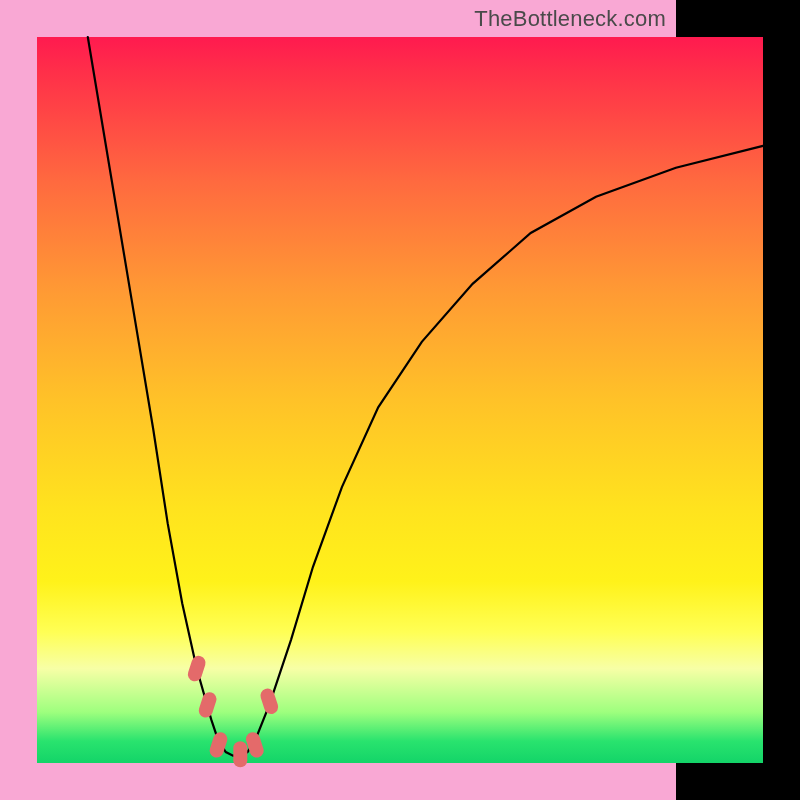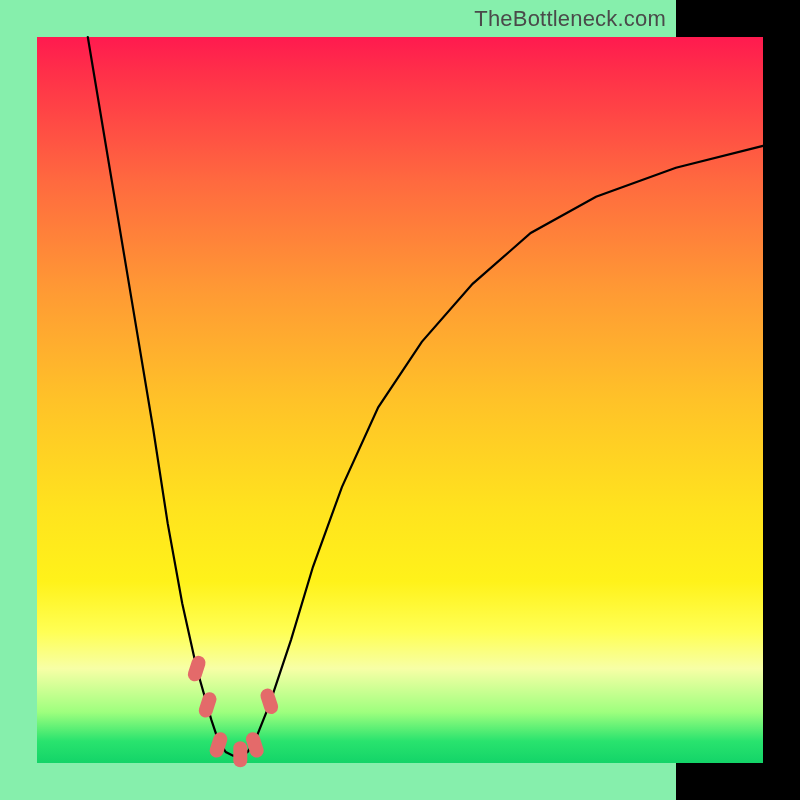--- a/index.html
+++ b/index.html
@@ -10,21 +10,21 @@
     overflow: hidden;
     background: #000;
     font-family: Arial, Helvetica, sans-serif;
   }
   .frame {
     position: absolute;
     left: 0;
     top: 0;
     width: 676px;
     height: 800px;
-    background: #86efac;
+    background: #f9a8d4;
   }
   .plot {
     position: absolute;
     left: 37px;
     top: 37px;
     width: 726px;
     height: 726px;
     background: linear-gradient(
       to bottom,
       #ff1a4f 0%,

